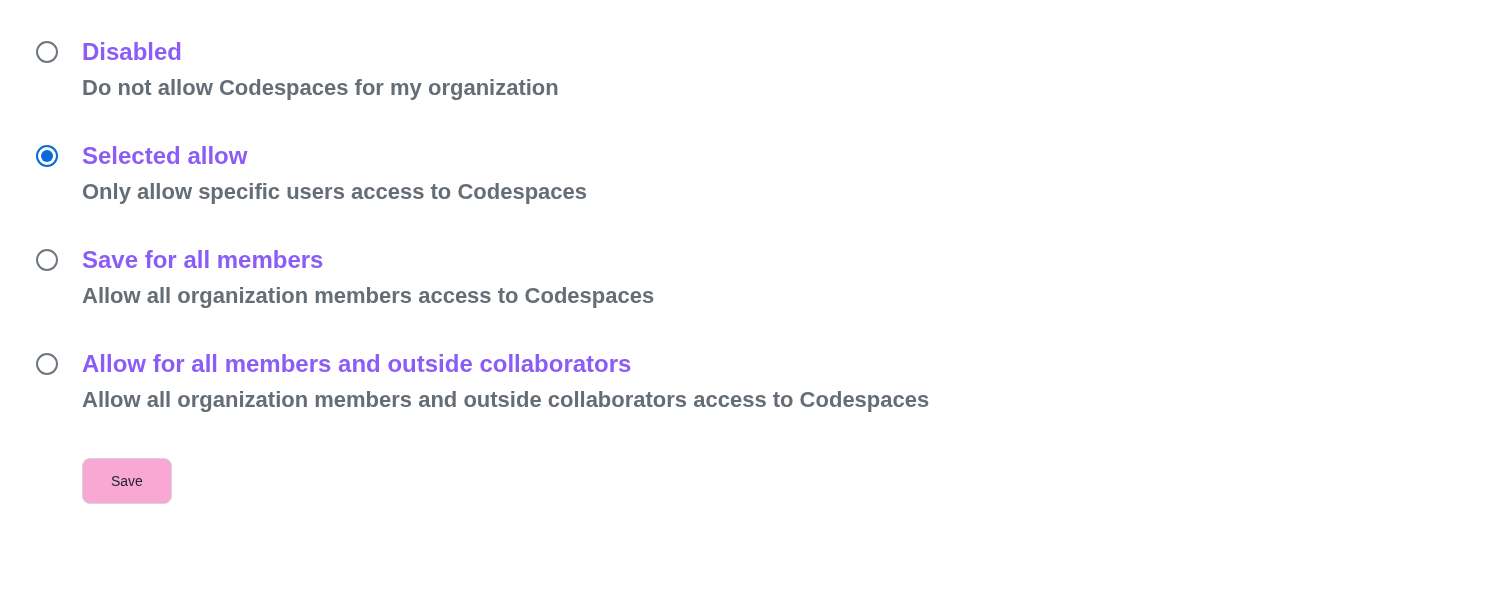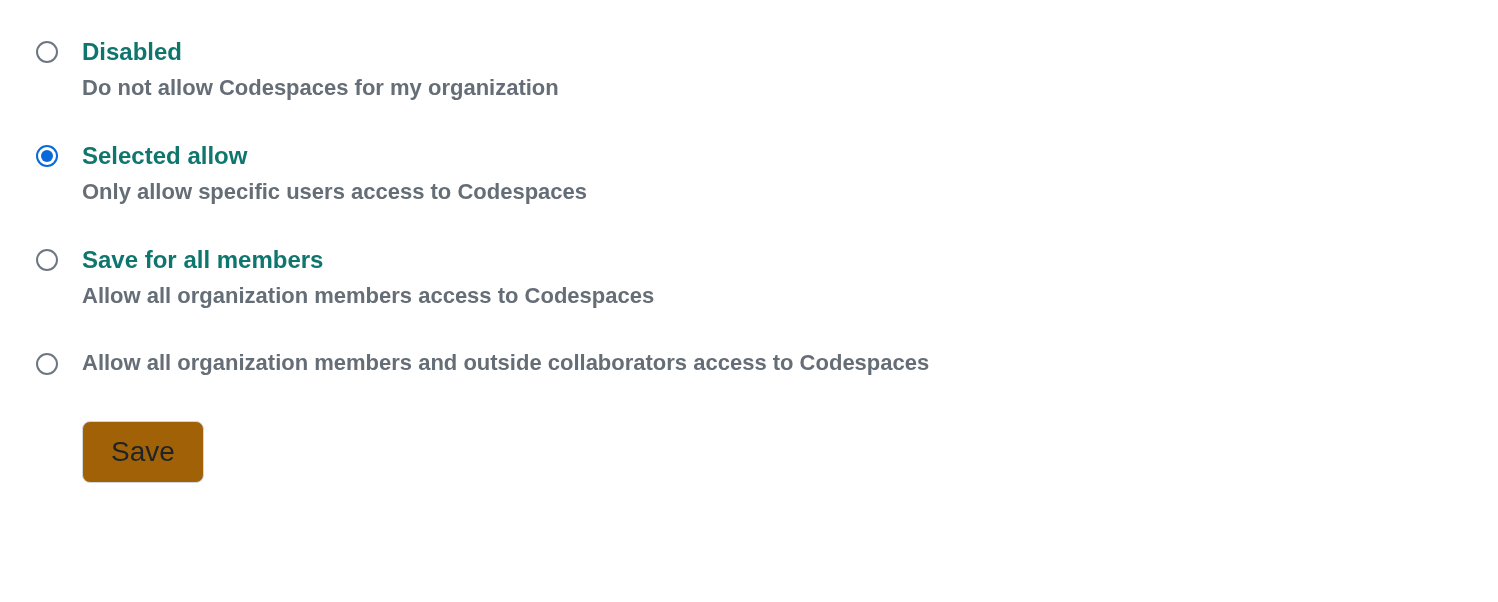--- a/index.html
+++ b/index.html
@@ -49,39 +49,39 @@
       border-radius: 50%;
     }
     .radio-text {
       display: flex;
       flex-direction: column;
       gap: 6px;
     }
     .radio-title {
       font-size: 24px;
       font-weight: 700;
-      color: #0f766e;
+      color: #8b5cf6;
       line-height: 1.3;
     }
     .radio-description {
       font-size: 22px;
       font-weight: 700;
       color: #656d76;
       line-height: 1.4;
     }
     .actions {
       margin-top: 42px;
       margin-left: 46px;
     }
     .save-button {
       font-family: inherit;
-      font-size: 28px;
+      font-size: 14px;
       font-weight: 500;
       color: #1f2328;
-      background: #a16207;
+      background: #f9a8d4;
       border: 1px solid #d0d7de;
       border-radius: 8px;
       padding: 14px 28px;
       cursor: pointer;
     }
   </style>
 </head>
 <body>
 
 <div class="radio-group">
@@ -106,20 +106,21 @@
     <span class="radio-control"></span>
     <span class="radio-text">
       <span class="radio-title">Save for all members</span>
       <span class="radio-description">Allow all organization members access to Codespaces</span>
     </span>
   </label>
 
   <label class="radio-option">
     <span class="radio-control"></span>
     <span class="radio-text">
+      <span class="radio-title">Allow for all members and outside collaborators</span>
       <span class="radio-description">Allow all organization members and outside collaborators access to Codespaces</span>
     </span>
   </label>
 
 </div>
 
 <div class="actions">
   <button class="save-button">Save</button>
 </div>
 

